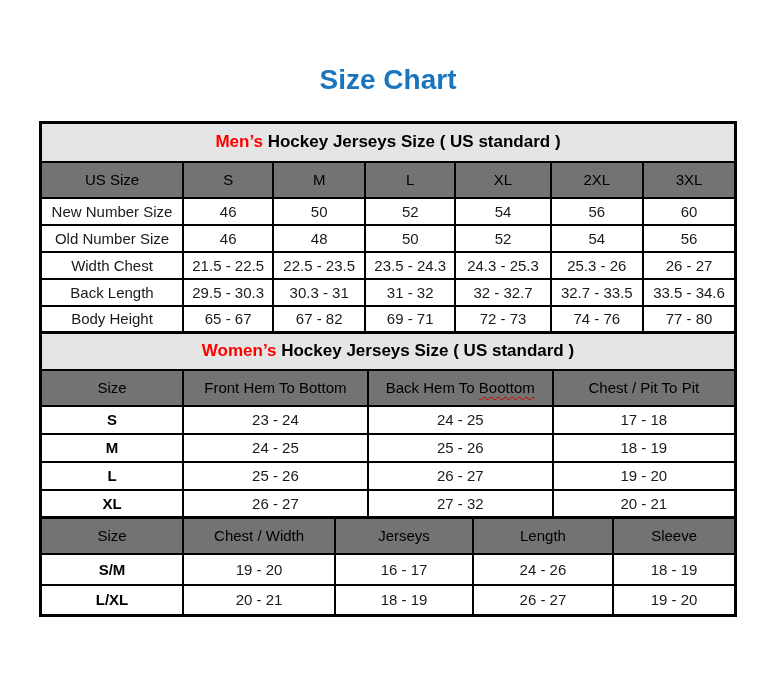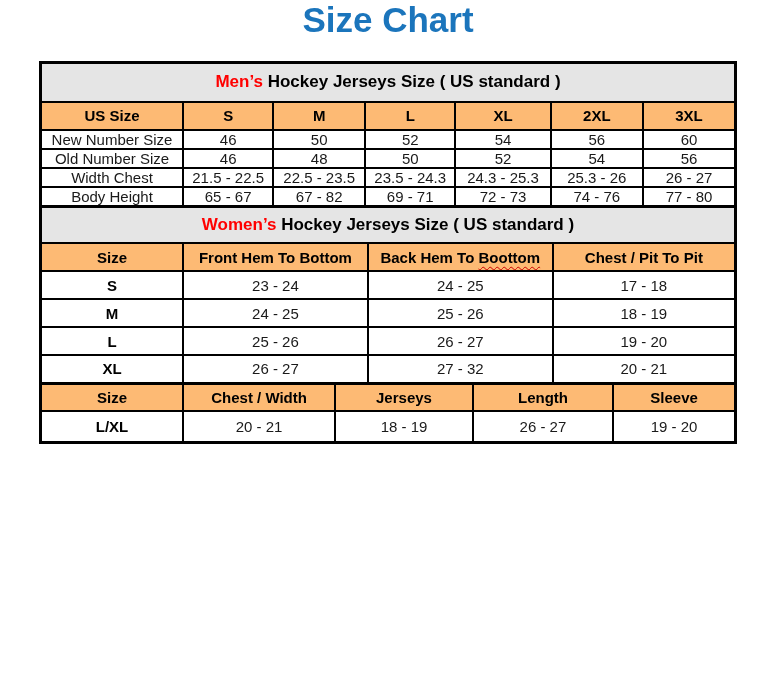--- a/index.html
+++ b/index.html
@@ -3,22 +3,23 @@
 <meta charset="utf-8">
 <style>
   * { box-sizing: border-box; margin: 0; padding: 0; }
   html, body { width: 776px; height: 692px; }
   body {
     background: #ffffff;
     font-family: "Liberation Sans", sans-serif;
     overflow: hidden;
   }
   .page-title {
+    margin-top: 60px;
     text-align: center;
-    font-size: 35px;
+    font-size: 28px;
     font-weight: bold;
     color: #1b75bc;
     letter-spacing: 0px;
     line-height: 40px;
   }
   .tables-wrap {
     width: 698px;
     margin: 21px auto 0 auto;
   }
   table.size-table {
@@ -42,26 +43,26 @@
     background: #e5e5e5;
     font-size: 17px;
     font-weight: bold;
     color: #000;
   }
   .t0 .band-row th { height: 39px; }
   .t1 .band-row th { height: 37px; }
   .t2 .band-row th { height: 31px; }
   .band-accent { color: #ff0000; }
   .head-row th {
-    height: 28px;
-    font-weight: bold;
+    height: 36px;
+    font-weight: normal;
     color: #000;
-    background: #fdba74;
-  }
-  .t0 tbody td { height: 19px; }
+    background: #737373;
+  }
+  .t0 tbody td { height: 27px; }
   .t1 tbody td { height: 28px; }
   .t2 tbody td { height: 31px; }
   .t1 tbody td:first-child,
   .t2 tbody td:first-child { font-weight: bold; color: #000; }
   .wavy {
     text-decoration: underline;
     text-decoration-style: wavy;
     text-decoration-color: #cc0000;
     text-decoration-thickness: 1px;
     text-underline-offset: 3px;
@@ -118,20 +119,29 @@
           <td>56</td>
         </tr>
         <tr>
           <td>Width Chest</td>
           <td>21.5 - 22.5</td>
           <td>22.5 - 23.5</td>
           <td>23.5 - 24.3</td>
           <td>24.3 - 25.3</td>
           <td>25.3 - 26</td>
           <td>26 - 27</td>
+        </tr>
+        <tr>
+          <td>Back Length</td>
+          <td>29.5 - 30.3</td>
+          <td>30.3 - 31</td>
+          <td>31 - 32</td>
+          <td>32 - 32.7</td>
+          <td>32.7 - 33.5</td>
+          <td>33.5 - 34.6</td>
         </tr>
         <tr>
           <td>Body Height</td>
           <td>65 - 67</td>
           <td>67 - 82</td>
           <td>69 - 71</td>
           <td>72 - 73</td>
           <td>74 - 76</td>
           <td>77 - 80</td>
         </tr>
@@ -196,20 +206,27 @@
       <tr class="head-row">
         <th>Size</th>
         <th>Chest / Width</th>
         <th>Jerseys</th>
         <th>Length</th>
         <th>Sleeve</th>
       </tr>
     </thead>
     <tbody>
         <tr>
+          <td>S/M</td>
+          <td>19 - 20</td>
+          <td>16 - 17</td>
+          <td>24 - 26</td>
+          <td>18 - 19</td>
+        </tr>
+        <tr>
           <td>L/XL</td>
           <td>20 - 21</td>
           <td>18 - 19</td>
           <td>26 - 27</td>
           <td>19 - 20</td>
         </tr>
       </tbody>
   </table>
 
 </div>

